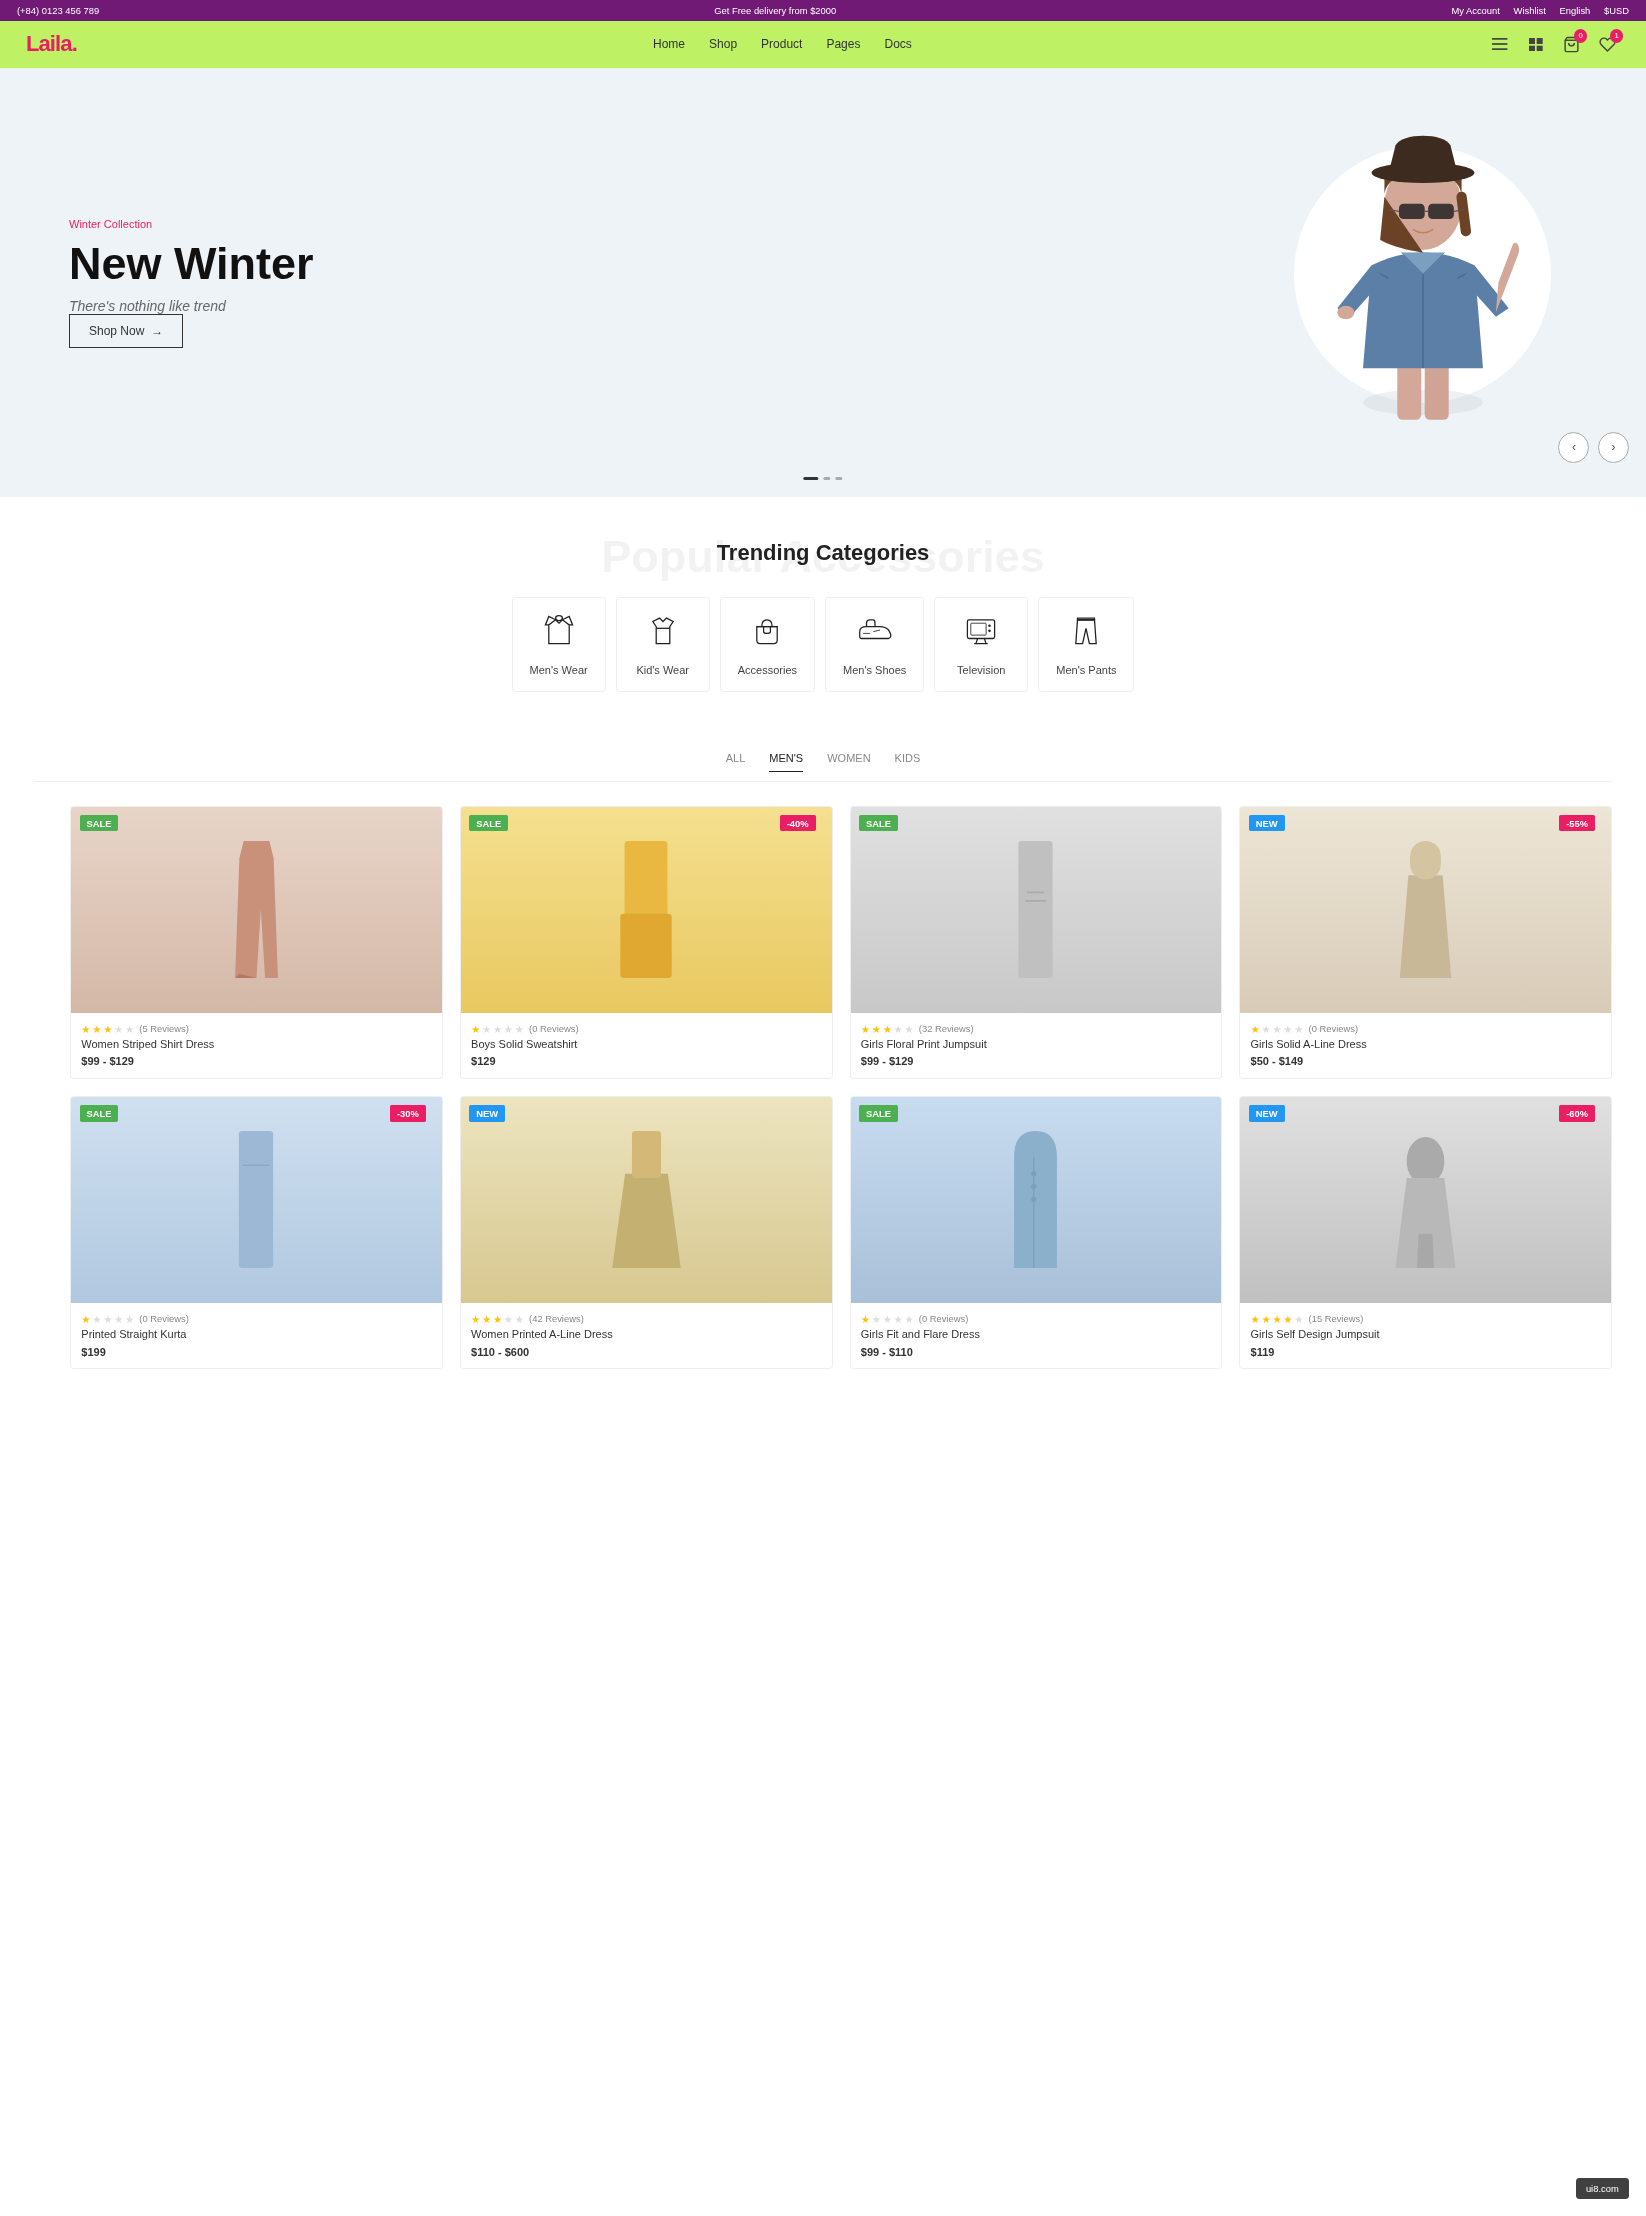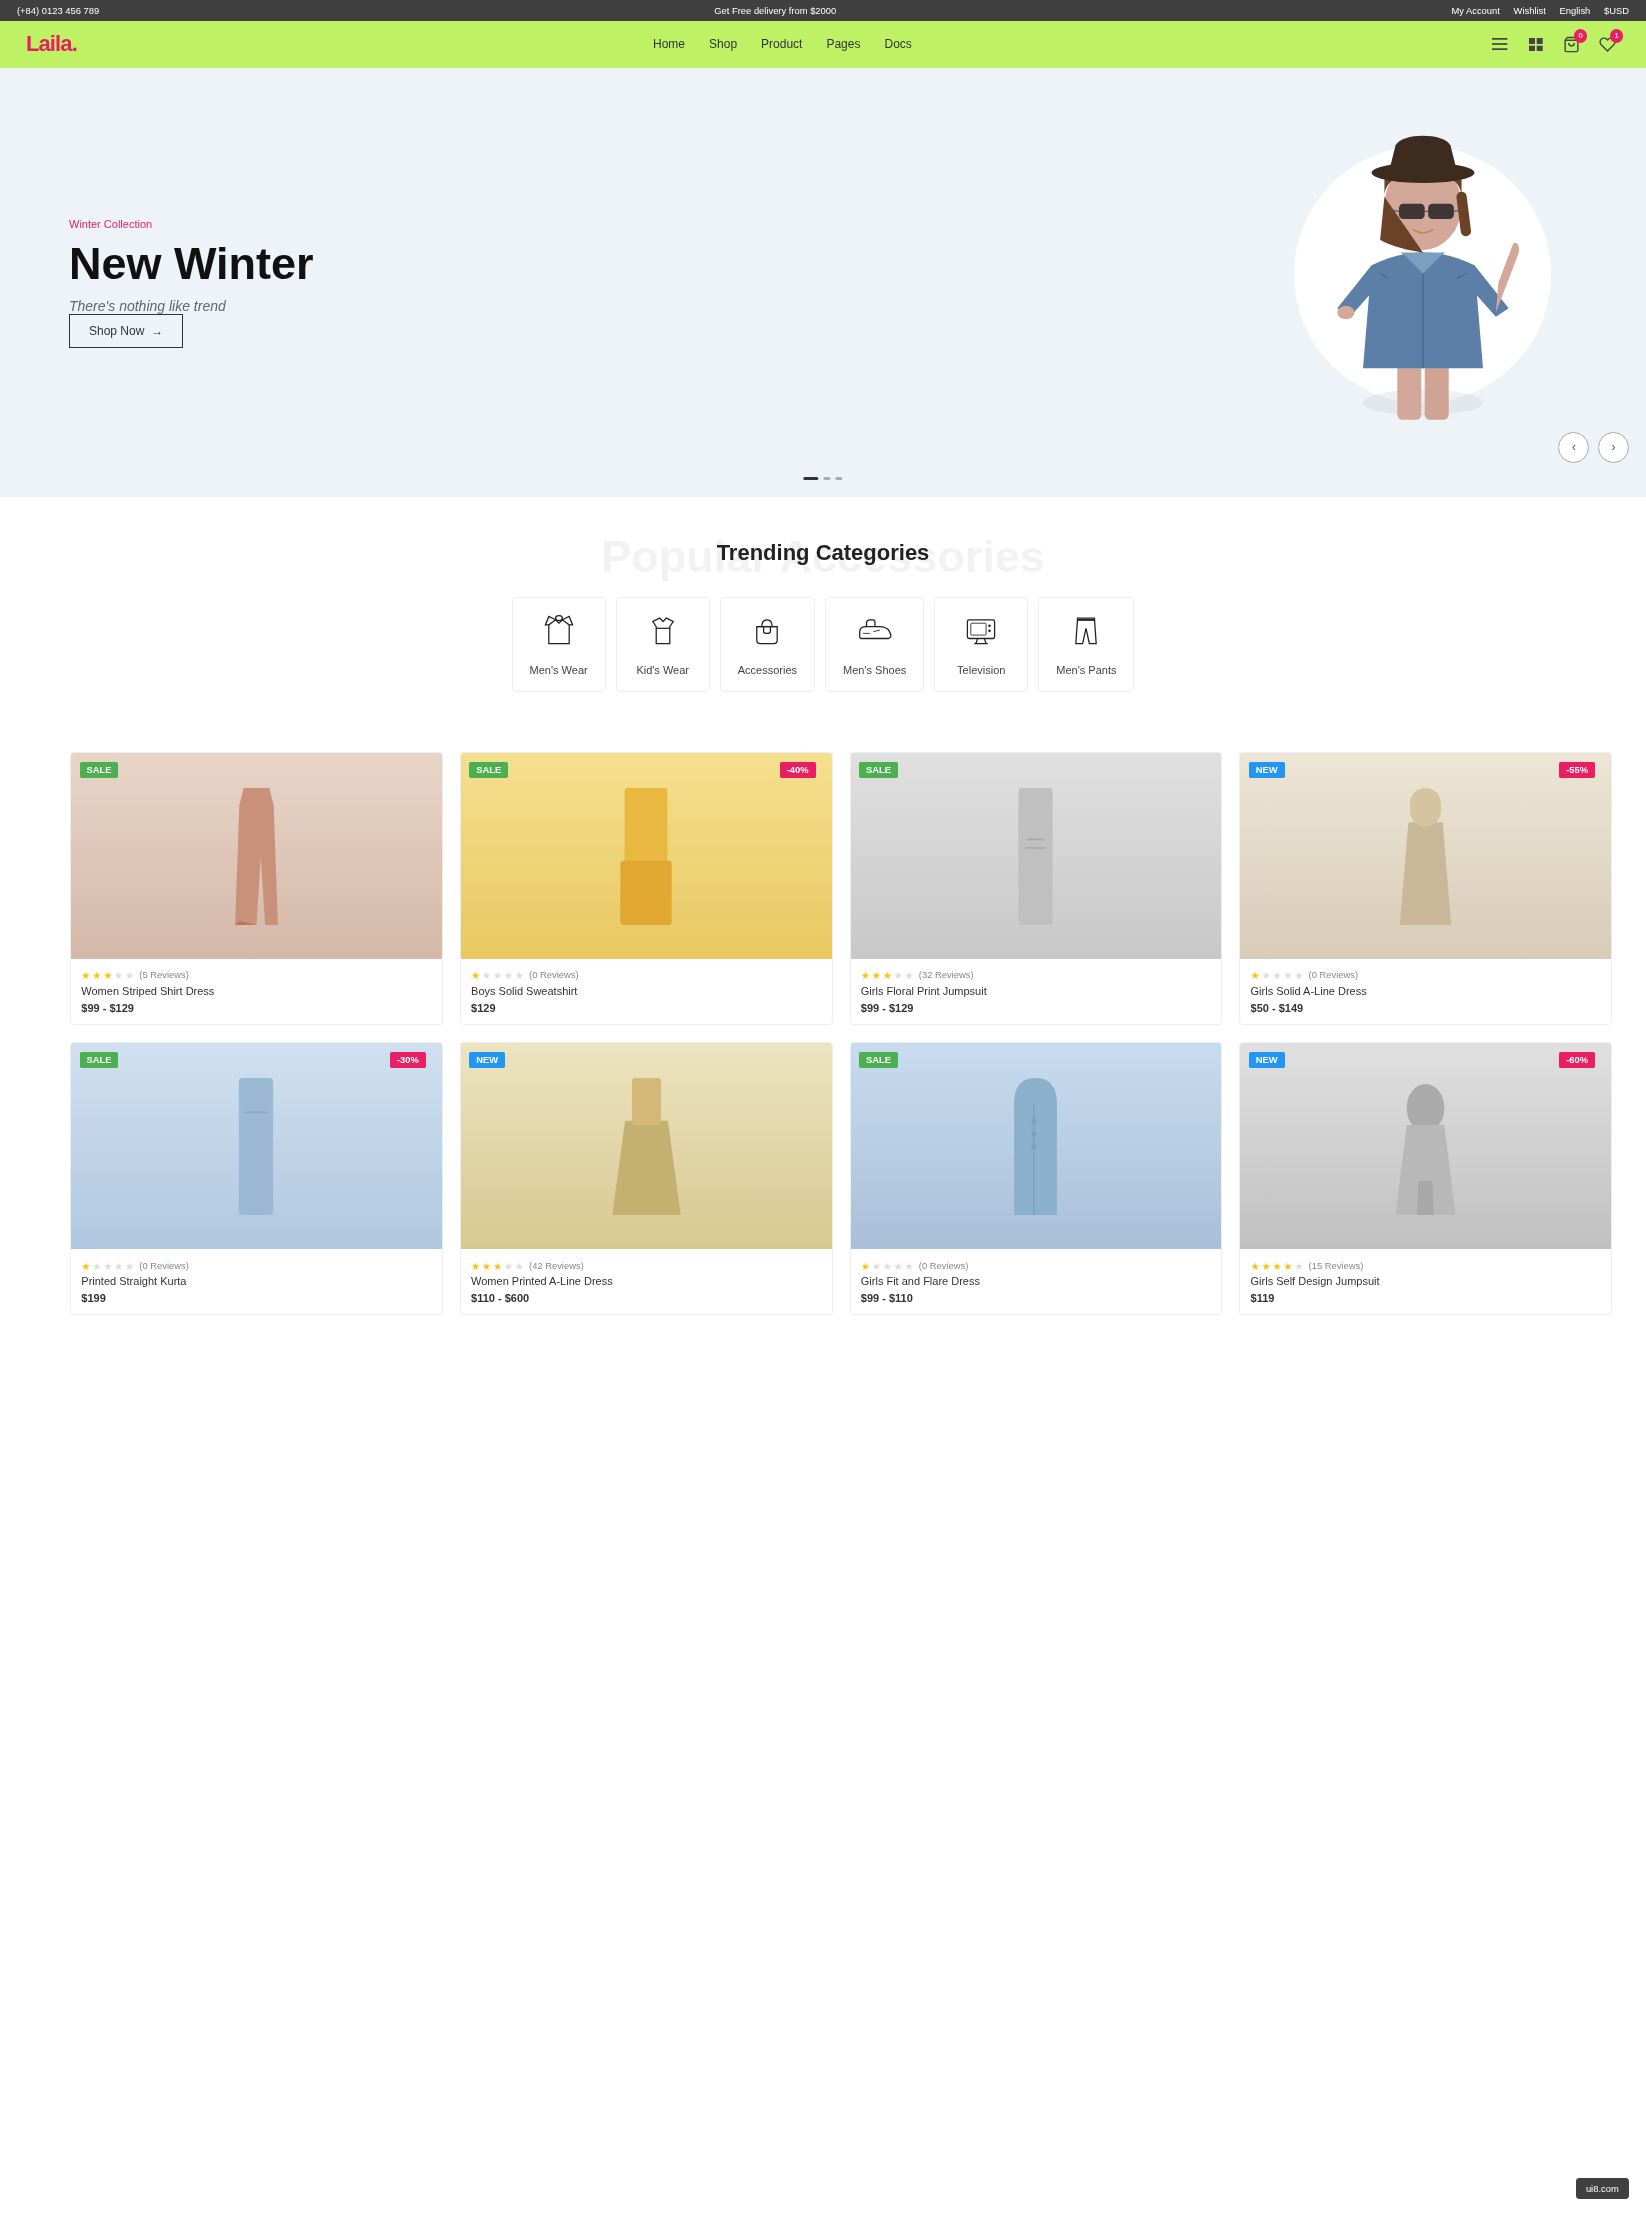--- a/index.html
+++ b/index.html
@@ -1,20 +1,20 @@
 <!DOCTYPE html>
 <html style="font-size:13.7px"><head>
   <meta charset="utf-8">
   <style>
     * { margin: 0; padding: 0; box-sizing: border-box; }
     body { font-family: 'Helvetica Neue', Arial, sans-serif; color: #333; background: #fff; }
 
     
     .top-bar {
-      background: #404040;
+      background: #701a75;
       color: #fff;
       font-size: 9.4px;
       padding: 5.1px 17px;
       display: flex;
       justify-content: space-between;
       align-items: center;
     }
     .top-bar-right { display: flex; gap: 13.7px; align-items: center; }
     .top-bar-right span { cursor: pointer; }
 
@@ -375,20 +375,26 @@
           <path d="M10,8 L8,36 L16,36 L20,18 L24,36 L32,36 L30,8Z" fill="none" stroke="#222" stroke-width="1.5"></path>
           <line x1="10" y1="8" x2="30" y2="8" stroke="#222" stroke-width="1.5"></line>
         </svg>
       </div>
       <span class="category-label">Men's Pants</span>
     </div>
   </div>
 </section>
 
 <section class="section" style="padding-top: 17px;">
+  <div class="product-tabs">
+    <div class="tab-item">ALL</div>
+    <div class="tab-item active">MEN'S</div>
+    <div class="tab-item">WOMEN</div>
+    <div class="tab-item">KIDS</div>
+  </div>
 
   <div class="products-grid">
 
     <div class="product-card">
       <div class="product-image" style="background:#e8d5c8;">
         <div style="width:100%;height:100%;background:linear-gradient(180deg,#e8d5c8 0%,#d4b8a8 100%);display:flex;align-items:center;justify-content:center;">
           <svg width="69" height="137" viewBox="0 0 80 160">
             <path d="M25,0 L20,20 L15,160 L40,160 L45,80 L50,160 L65,160 L60,20 L55,0Z" fill="#c9907a"></path>
             <path d="M15,160 L20,155 L40,160 L40,165Z" fill="#b8785e"></path>
           </svg>

